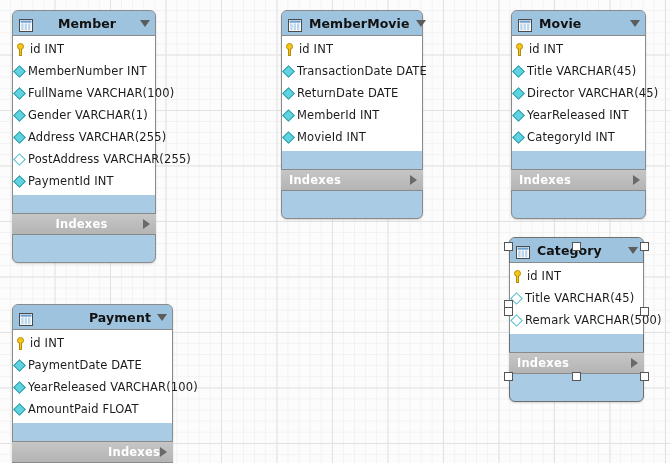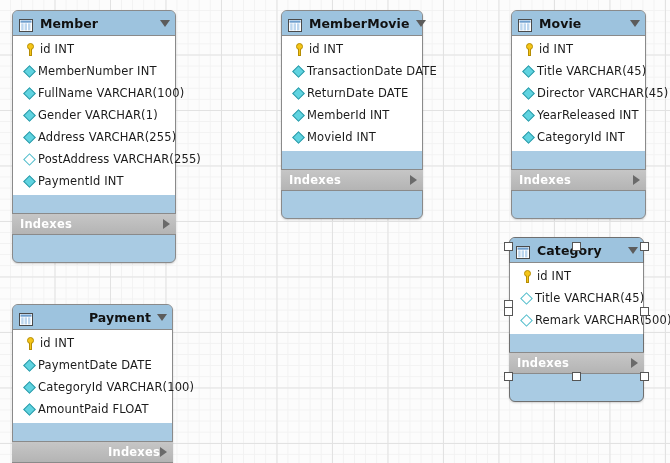--- a/index.html
+++ b/index.html
@@ -86,21 +86,21 @@
     background: #ffffff;
     border-left: 1px solid #8a8a8a;
     border-right: 1px solid #8a8a8a;
     margin: 0 -1px;
     padding: 2px 0 3px 0;
   }
   .col-row {
     display: flex;
     align-items: center;
     height: 22px;
-    padding-left: 12px;
+    padding-left: 2px;
     white-space: nowrap;
   }
   .col-name {
     font-size: 11.5px;
     color: #1b1b1b;
     letter-spacing: 0.15px;
   }
 
   
   .ic-key {
@@ -191,21 +191,21 @@
     background: #ffffff;
     border: 1.5px solid #5a5a5a;
     box-sizing: border-box;
     z-index: 15;
   }
 </style>
 </head>
 <body>
 
 <div id="canvas">
-    <div class="table-node" style="left: 12px; top: 10px; width: 164px;">
+    <div class="table-node" style="left: 12px; top: 10px; width: 144px; text-align: center;">
       <div class="tbl-header">
         <span class="tbl-icon"><svg width="14" height="13" viewBox="0 0 14 13">
             <rect x="0.5" y="0.5" width="13" height="12" fill="#ffffff" stroke="#4a4a4a"></rect>
             <rect x="1.5" y="1.5" width="11" height="2.2" fill="#6f9fce"></rect>
             <rect x="2.2" y="4.4" width="2.4" height="7" fill="#bcd6ee"></rect>
             <rect x="5.6" y="4.4" width="2.4" height="7" fill="#bcd6ee"></rect>
             <rect x="9.0" y="4.4" width="2.4" height="7" fill="#bcd6ee"></rect>
           </svg></span>
         <span class="tbl-title">Member</span>
         <span class="tbl-caret"></span>
@@ -379,21 +379,21 @@
         <div class="col-row">
           <span class="ic-key"></span>
           <span class="col-name">id INT</span>
         </div>
         <div class="col-row">
           <span class="ic-diamond"></span>
           <span class="col-name">PaymentDate DATE</span>
         </div>
         <div class="col-row">
           <span class="ic-diamond"></span>
-          <span class="col-name">CategoryId VARCHAR(100)</span>
+          <span class="col-name">YearReleased VARCHAR(100)</span>
         </div>
         <div class="col-row">
           <span class="ic-diamond"></span>
           <span class="col-name">AmountPaid FLOAT</span>
         </div>
       </div>
       <div class="tbl-footer">
         <span class="footer-label">Indexes</span>
         <span class="footer-caret"></span>
       </div>

